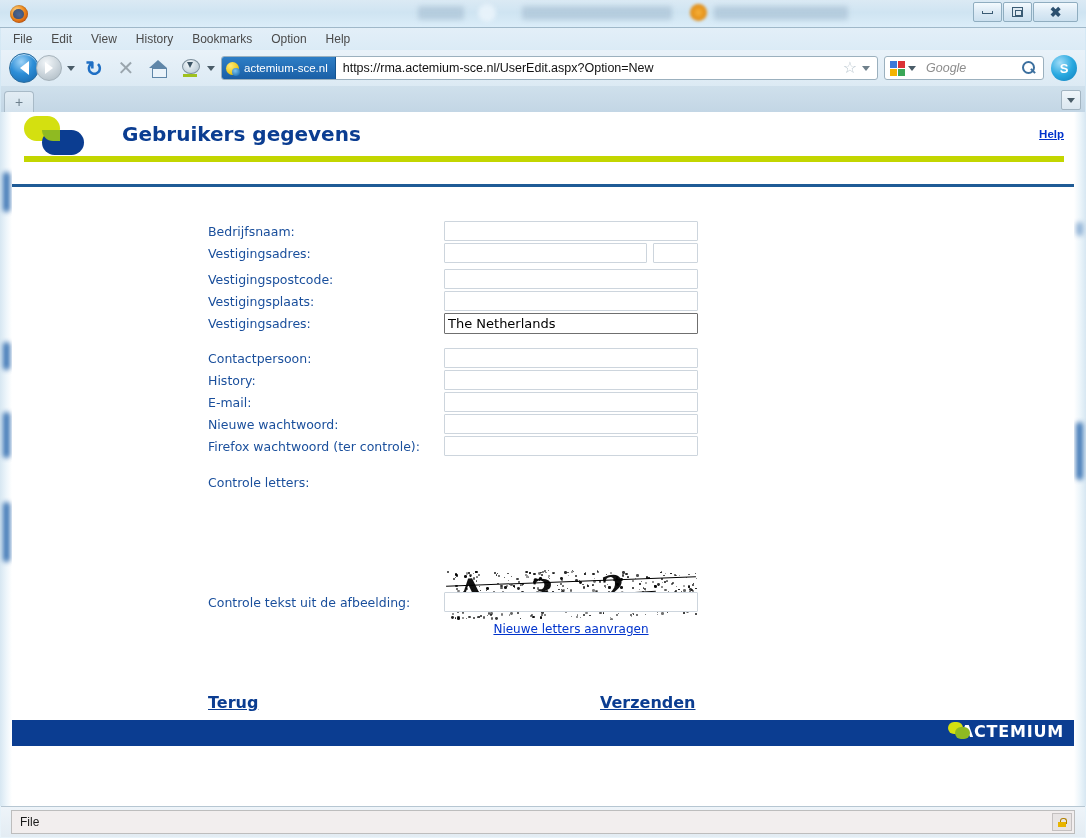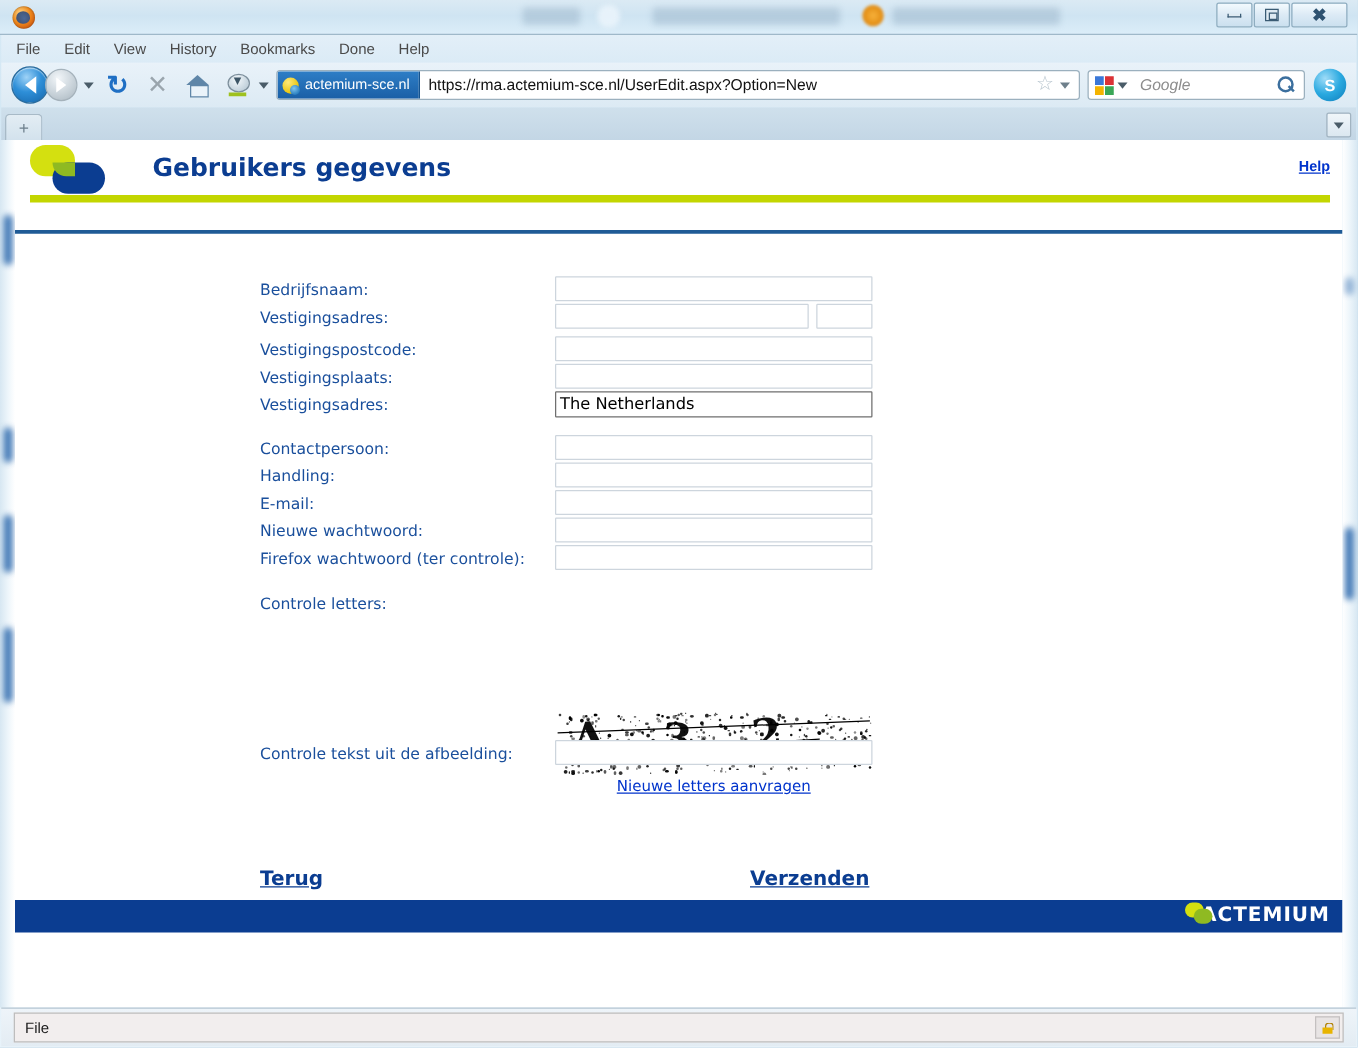--- a/index.html
+++ b/index.html
@@ -123,21 +123,21 @@
     background:radial-gradient(circle at 40% 35%,#7fc5ef 0%,#1f74b8 80%);}
   #urltext { flex:1; font-size:12.5px; color:#111; padding-left:7px; white-space:nowrap; overflow:hidden;}
   .star {
     width:18px; height:18px; margin-right:3px; color:#b9c6cf; font-size:16px; line-height:17px; text-align:center;
   }
   .urlcaret { width:0;height:0;border-left:4px solid transparent;border-right:4px solid transparent;
       border-top:5px solid #6f808b; margin-right:7px;}
 
   
   #searchbox {
-    width:174px; height:24px; margin-left:6px; background:#fff;
+    width:160px; height:24px; margin-left:6px; background:#fff;
     border:1px solid #9bb0be; border-radius:3px; display:flex; align-items:center;
   }
   .glogo { width:15px;height:15px;margin-left:5px;position:relative;}
   .glogo i{position:absolute;width:7px;height:7px;display:block;}
   .g1{left:0;top:0;background:#3b78d8;} .g2{right:0;top:0;background:#db3236;}
   .g3{left:0;bottom:0;background:#f4b400;} .g4{right:0;bottom:0;background:#3aa757;}
   .search-ph { flex:1; font-size:12.5px; color:#8c8c8c; font-style:italic; padding-left:10px;}
   .mag { width:16px;height:16px;margin-right:6px;position:relative;}
   .mag:before{content:"";position:absolute;left:1px;top:1px;width:9px;height:9px;border:2px solid #3b6f9e;border-radius:50%;}
   .mag:after{content:"";position:absolute;left:9px;top:10px;width:6px;height:2px;background:#3b6f9e;transform:rotate(45deg);}
@@ -320,21 +320,21 @@
         </div>
     </div>
   </div>
 
   <div id="menubar">
     <span class="menu-item">File</span>
     <span class="menu-item">Edit</span>
     <span class="menu-item">View</span>
     <span class="menu-item">History</span>
     <span class="menu-item">Bookmarks</span>
-    <span class="menu-item">Done</span>
+    <span class="menu-item">Option</span>
     <span class="menu-item">Help</span>
   </div>
 
   <div id="navbar">
     <div class="navbtn-back">
         <span class="arrow-l"></span>
       </div>
     <div class="navbtn-fwd">
         <span class="arrow-r"></span>
       </div>
@@ -429,21 +429,21 @@
 
       <div class="lbl" style="top:107px">Vestigingsplaats:</div>
       <div class="inp wide" style="top:104px"></div>
 
       <div class="lbl" style="top:129px">Vestigingsadres:</div>
       <div class="inp wide country" style="top:126px">The Netherlands</div>
 
       <div class="lbl" style="top:164px">Contactpersoon:</div>
       <div class="inp wide" style="top:161px"></div>
 
-      <div class="lbl" style="top:186px">Handling:</div>
+      <div class="lbl" style="top:186px">History:</div>
       <div class="inp wide" style="top:183px"></div>
 
       <div class="lbl" style="top:208px">E-mail:</div>
       <div class="inp wide" style="top:205px"></div>
 
       <div class="lbl" style="top:230px">Nieuwe wachtwoord:</div>
       <div class="inp wide" style="top:227px"></div>
 
       <div class="lbl" style="top:252px">Firefox wachtwoord (ter controle):</div>
       <div class="inp wide" style="top:249px"></div>

